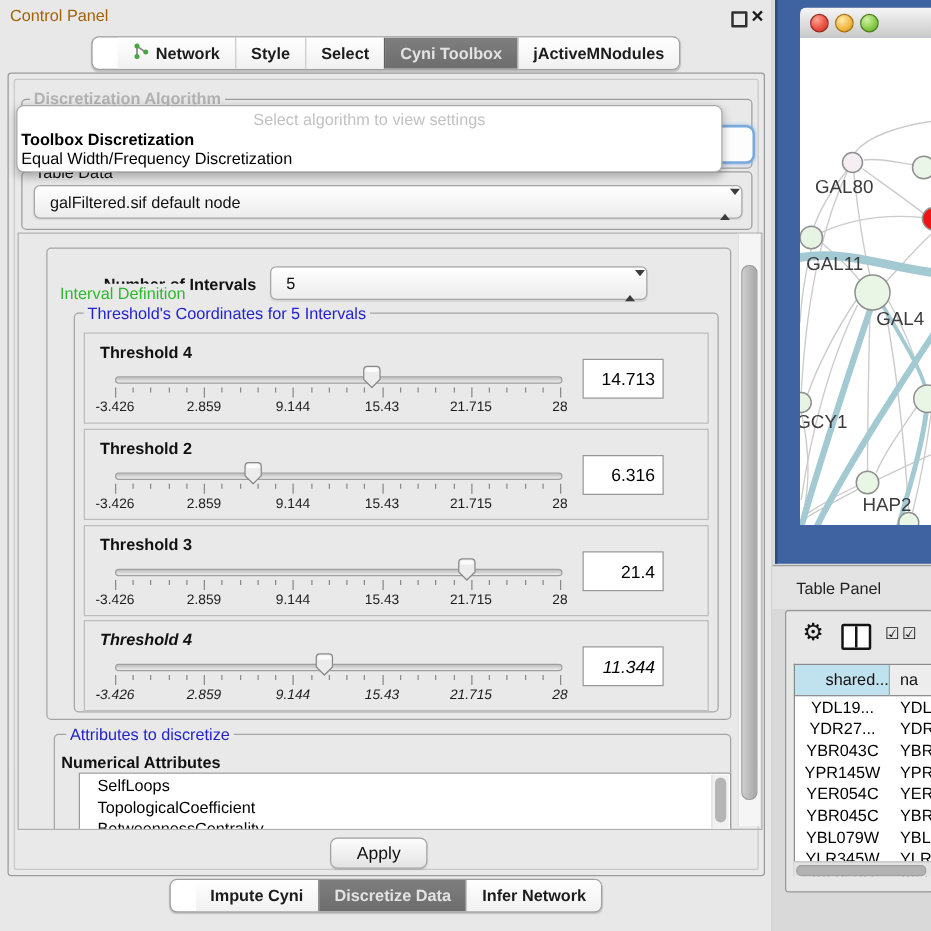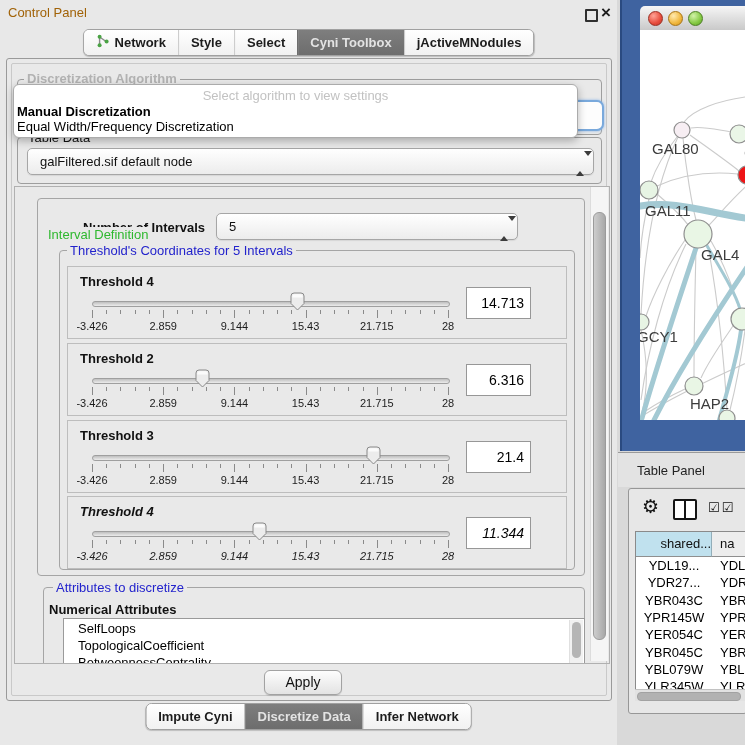--- a/index.html
+++ b/index.html
@@ -5,21 +5,21 @@
   html,body{margin:0;padding:0;}
   body{width:745px;height:745px;overflow:hidden;position:relative;background:#e8e8e8;
        font-family:"Liberation Sans","DejaVu Sans",sans-serif;-webkit-font-smoothing:antialiased;}
   .abs{position:absolute;}
   
   #control-panel{left:0;top:0;width:617px;height:745px;background:#e8e8e8;border-right:1px solid #b3b3b3;}
   #cp-title{left:8px;top:5px;font-size:13px;color:#a16207;}
   #float-btn{left:585px;top:9px;width:9px;height:9px;border:2px solid #2f2f2f;border-radius:1px;}
   #close-btn{left:601px;top:3px;font-size:17px;font-weight:bold;color:#1a1a1a;}
   .tabbar{display:flex;border:1px solid #a0a0a0;border-radius:6px;overflow:hidden;background:#fff;
-          box-shadow:0 1px 1px rgba(0,0,0,.18);height:25px;}
+          box-shadow:0 1px 1px rgba(0,0,0,.18);height:25px;padding-left:20px;}
   .seg{display:flex;align-items:center;gap:5px;padding:0 12px;font-size:13px;font-weight:600;color:#1c1c1c;
        background:linear-gradient(#ffffff,#f1f1f1);border-left:1px solid #c9c9c9;white-space:nowrap;}
   .seg:first-child{border-left:none;}
   .seg.sel{background:linear-gradient(#7e7e7e,#6d6d6d);color:#e3e3e3;border-left-color:#5f5f5f;}
   #top-tabs{left:50%;top:29px;transform:translateX(-50%);}
   #bottom-tabs{left:50%;top:703px;transform:translateX(-50%);}
   #content-outer{left:6px;top:58px;width:604px;height:641px;border:1px solid #9a9a9a;border-radius:3px;background:#e9e9e9;}
   #content-inner{left:11px;top:63px;width:594px;height:631px;border:1px solid #c9c9c9;border-radius:2px;}
   .groupbox{border:1px solid #9e9e9e;border-radius:4px;background:transparent;}
   .grouplabel{position:absolute;font-size:13px;background:#e9e9e9;padding:0 3px;white-space:nowrap;}
@@ -349,21 +349,21 @@
       <div class="seg sel">
         <span>Discretize Data</span>
       </div>
       <div class="seg">
         <span>Infer Network</span>
       </div>
     </div>
 
   <div class="abs" id="algo-popup">
     <div class="abs" id="popup-hint">Select algorithm to view settings</div>
-    <div class="abs popup-opt" id="popup-opt-0">Manual Discretization</div>
+    <div class="abs popup-opt" id="popup-opt-0">Toolbox Discretization</div>
     <div class="abs popup-opt" id="popup-opt-1">Equal Width/Frequency Discretization</div>
   </div>
 </div>
 
 <div class="abs" id="right-bg"></div>
 <div class="abs" id="net-frame"></div>
 <div class="abs" id="net-window">
   <div class="abs" id="net-titlebar">
     <div class="light" id="light-red"></div>
     <div class="light" id="light-yellow"></div>

